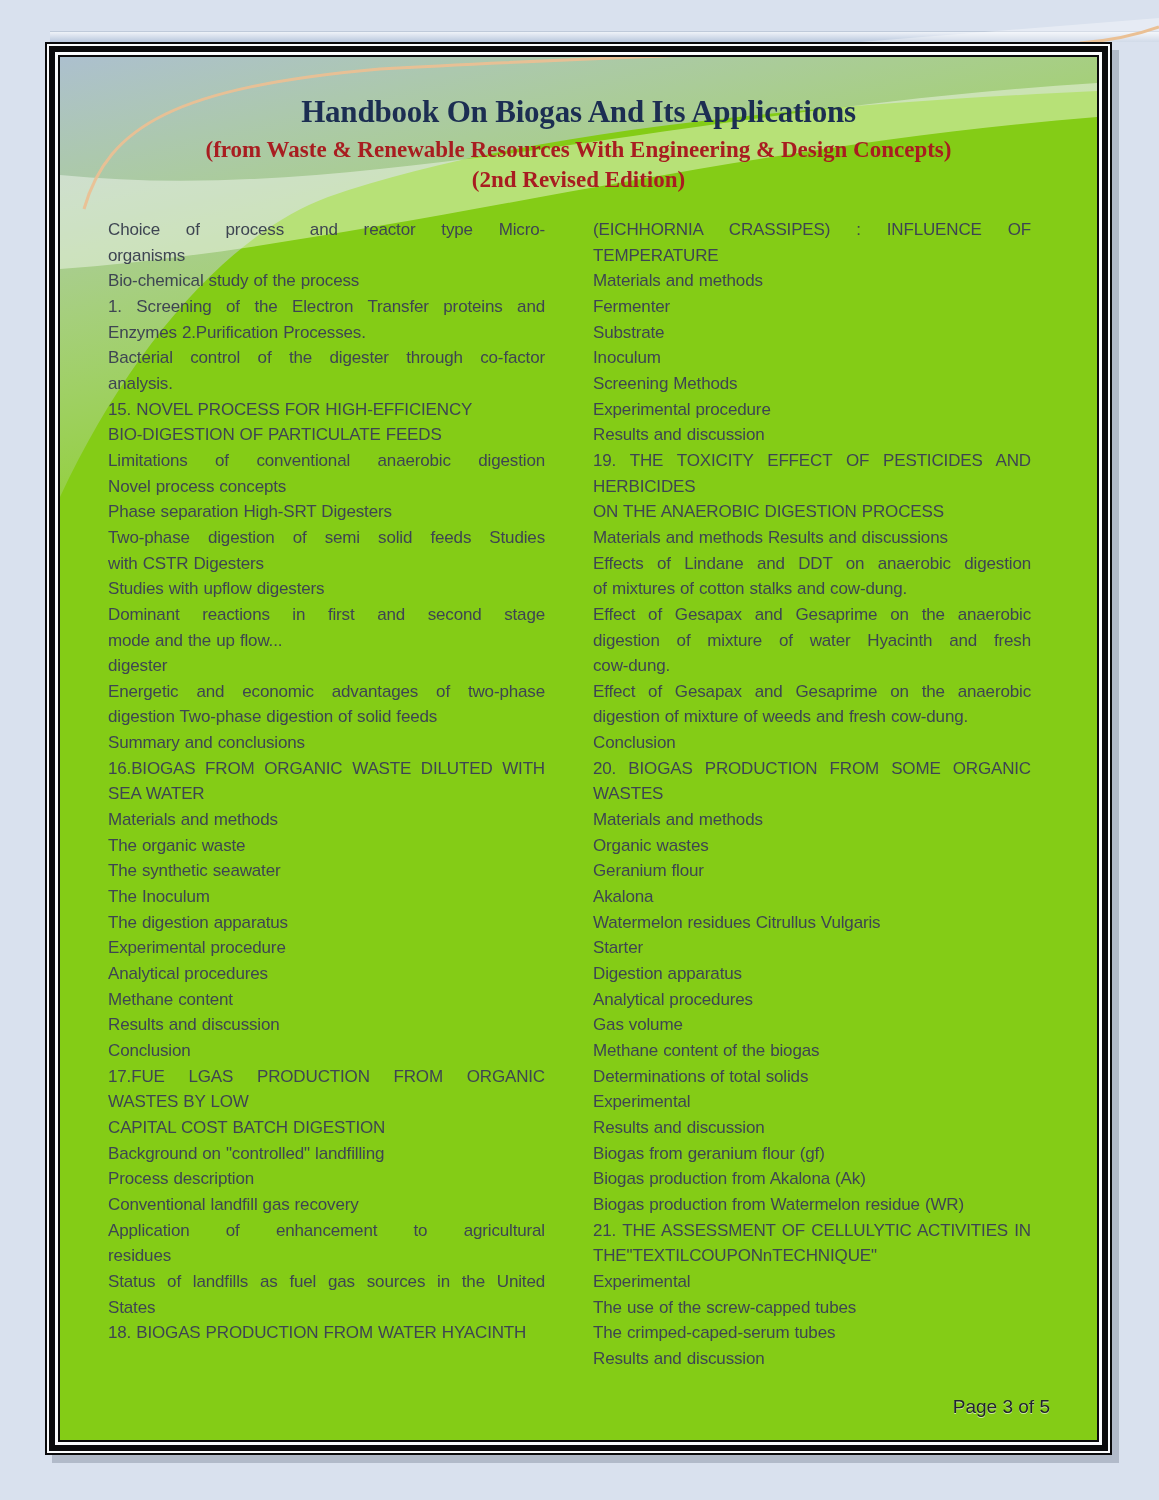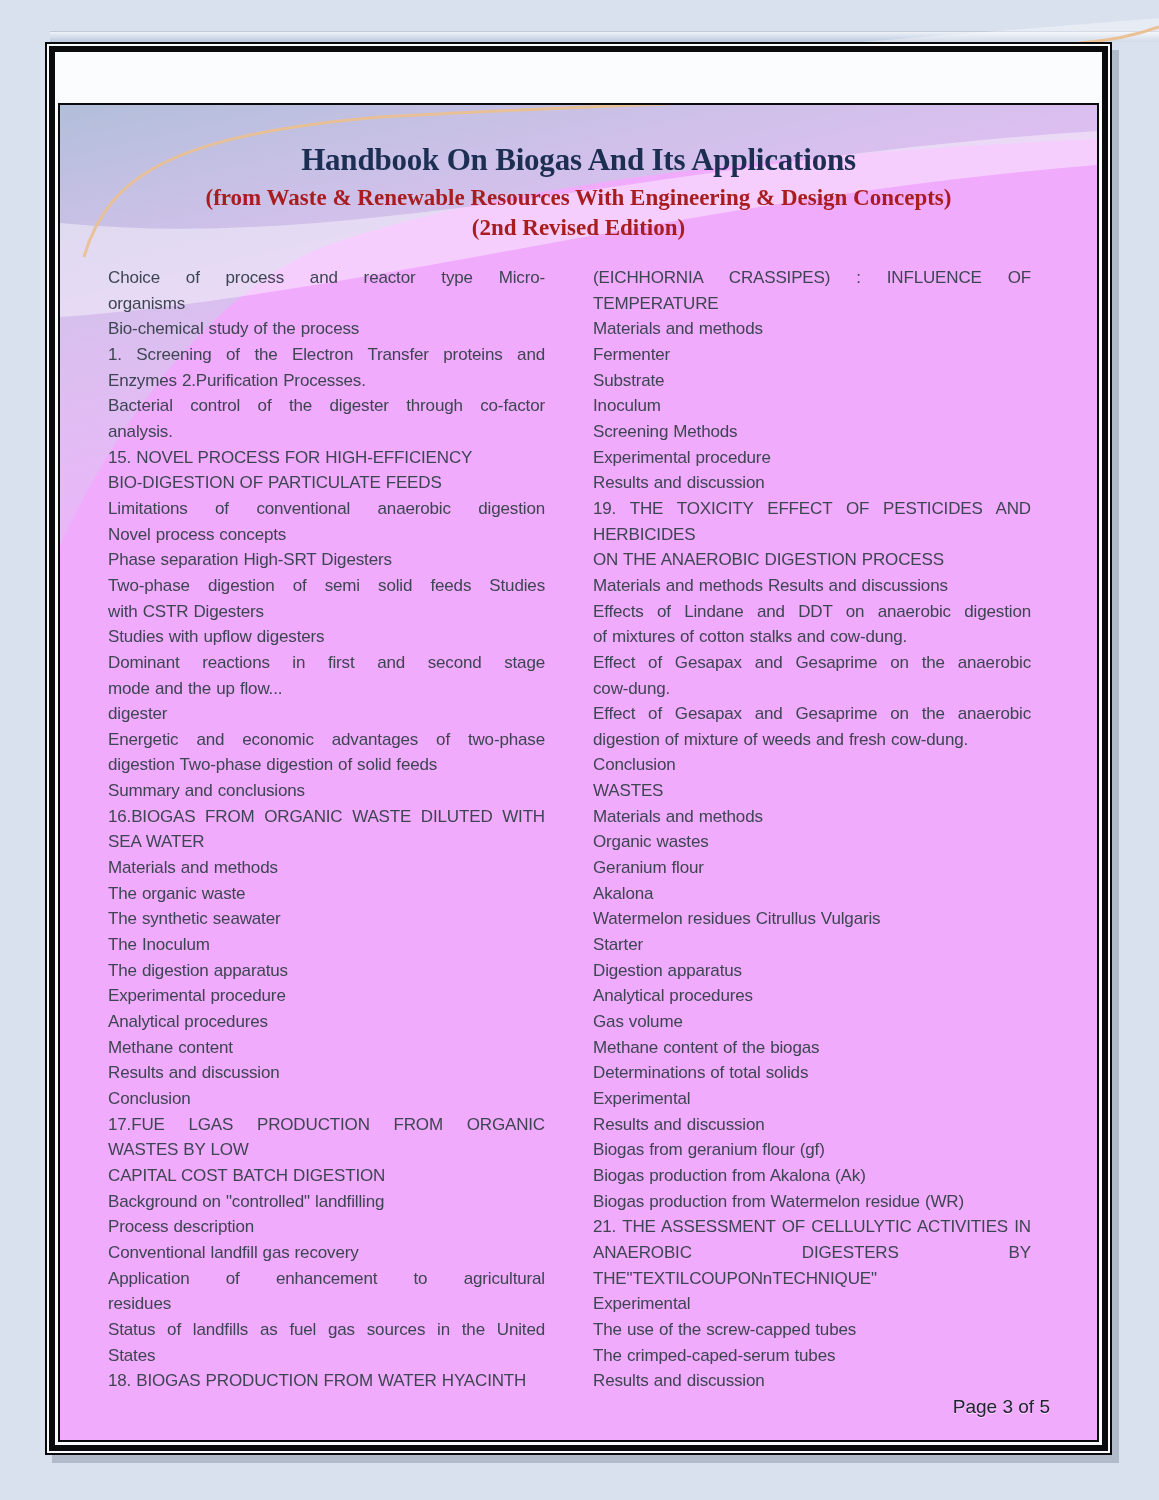--- a/index.html
+++ b/index.html
@@ -12,21 +12,21 @@
   #page-bg-svg{position:absolute;left:0;top:0;width:1159px;height:1500px;z-index:0;}
   
   .frame{
     position:absolute;left:45px;top:42px;width:1067px;height:1413px;
     box-sizing:border-box;border:2px solid #0b0b0d;background:#fbfcfe;
     box-shadow:7px 8px 0 rgba(138,147,164,.5);z-index:1;
   }
   .frame-mid{position:absolute;inset:2px;border:6px solid #0b0b0d;box-sizing:border-box;}
   .frame-inner{
     position:absolute;inset:3px;border:2px solid #0b0b0d;box-sizing:border-box;
-    background:#f0abfc;overflow:hidden;margin-top:48px;
+    background:#84cc16;overflow:hidden;
   }
   
   #swoosh-svg{position:absolute;left:0;top:0;width:100%;height:540px;z-index:0;}
   
   .header{position:absolute;left:0;right:0;top:0;text-align:center;z-index:2;padding-top:36px;}
   .title{
     font-family:"Liberation Serif",serif;font-weight:bold;font-size:31px;
     line-height:38px;color:#1c2e52;letter-spacing:-0.2px;
   }
   .subtitle{
@@ -150,43 +150,44 @@
             <p>Screening Methods</p>
             <p>Experimental procedure</p>
             <p>Results and discussion</p>
             <p class="j">19. THE TOXICITY EFFECT OF PESTICIDES AND</p>
             <p>HERBICIDES</p>
             <p>ON THE ANAEROBIC DIGESTION PROCESS</p>
             <p>Materials and methods Results and discussions</p>
             <p class="j">Effects of Lindane and DDT on anaerobic digestion</p>
             <p>of mixtures of cotton stalks and cow-dung.</p>
             <p class="j">Effect of Gesapax and Gesaprime on the anaerobic</p>
+            <p class="j">digestion of mixture of water Hyacinth and fresh</p>
             <p>cow-dung.</p>
             <p class="j">Effect of Gesapax and Gesaprime on the anaerobic</p>
             <p>digestion of mixture of weeds and fresh cow-dung.</p>
             <p>Conclusion</p>
+            <p class="j">20. BIOGAS PRODUCTION FROM SOME ORGANIC</p>
             <p>WASTES</p>
             <p>Materials and methods</p>
             <p>Organic wastes</p>
             <p>Geranium flour</p>
             <p>Akalona</p>
             <p>Watermelon residues Citrullus Vulgaris</p>
             <p>Starter</p>
             <p>Digestion apparatus</p>
             <p>Analytical procedures</p>
             <p>Gas volume</p>
             <p>Methane content of the biogas</p>
             <p>Determinations of total solids</p>
             <p>Experimental</p>
             <p>Results and discussion</p>
             <p>Biogas from geranium flour (gf)</p>
             <p>Biogas production from Akalona (Ak)</p>
             <p>Biogas production from Watermelon residue (WR)</p>
             <p class="j">21. THE ASSESSMENT OF CELLULYTIC ACTIVITIES IN</p>
-            <p class="j">ANAEROBIC DIGESTERS BY</p>
             <p>THE"TEXTILCOUPONnTECHNIQUE"</p>
             <p>Experimental</p>
             <p>The use of the screw-capped tubes</p>
             <p>The crimped-caped-serum tubes</p>
             <p>Results and discussion</p>
           </div>
       </div>
 
       <div class="page-label">Page 3 of 5</div>
 

